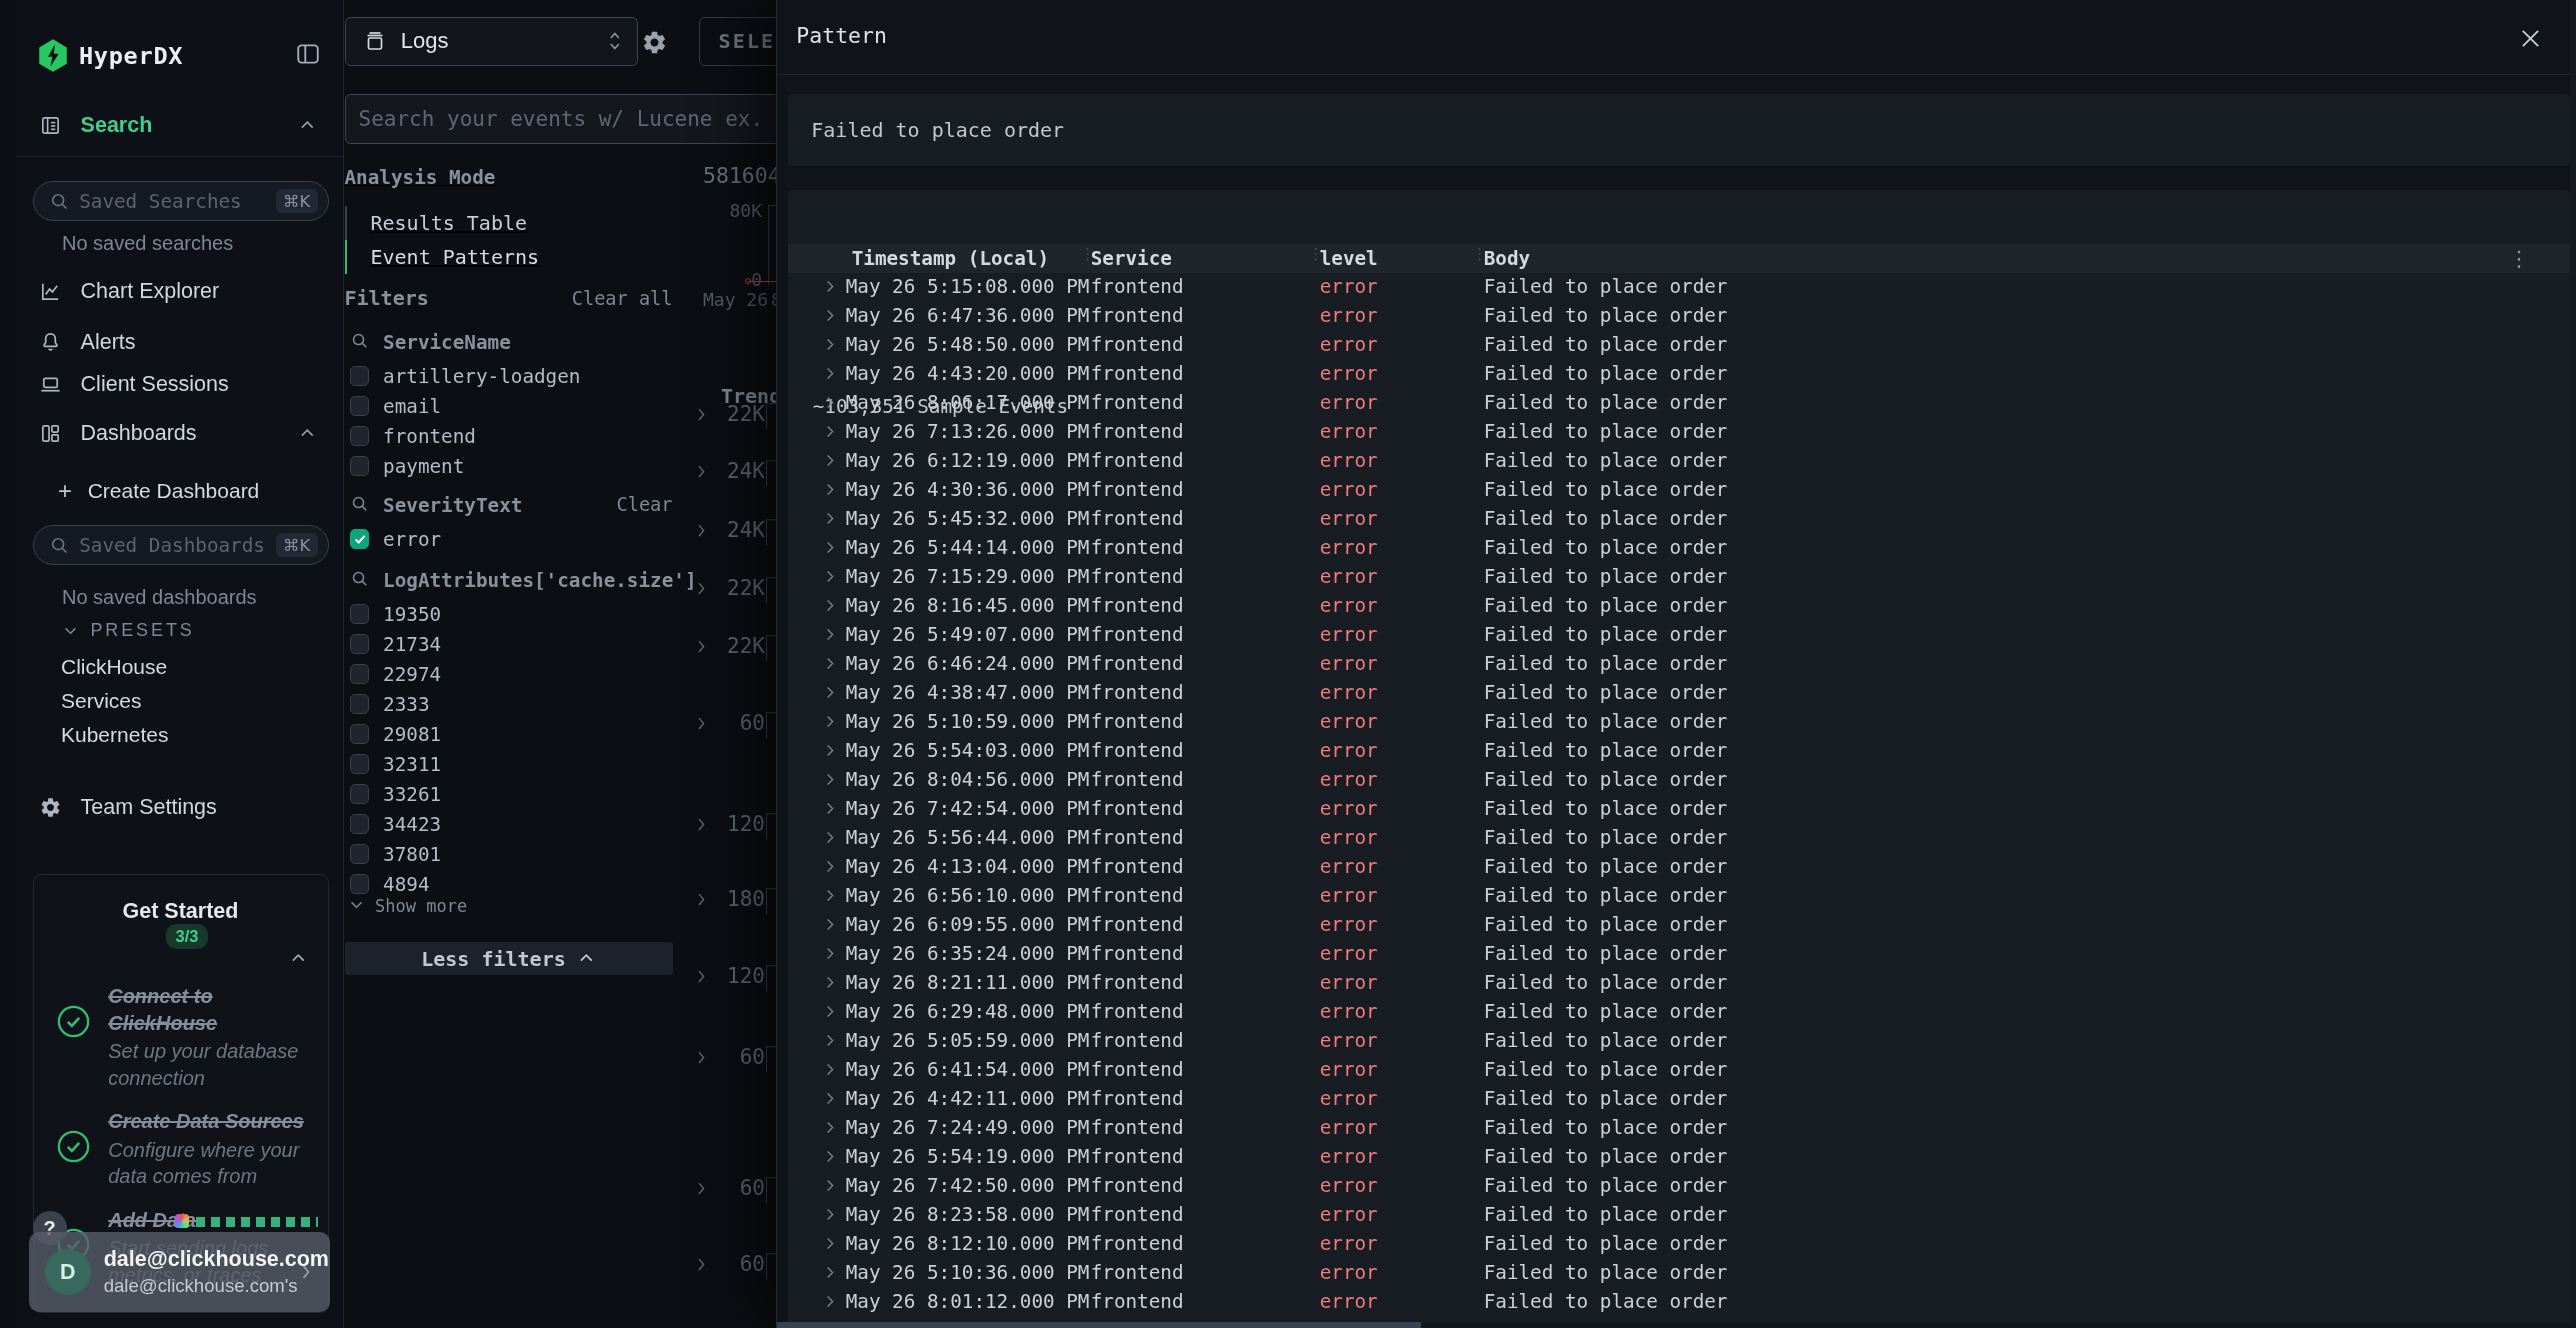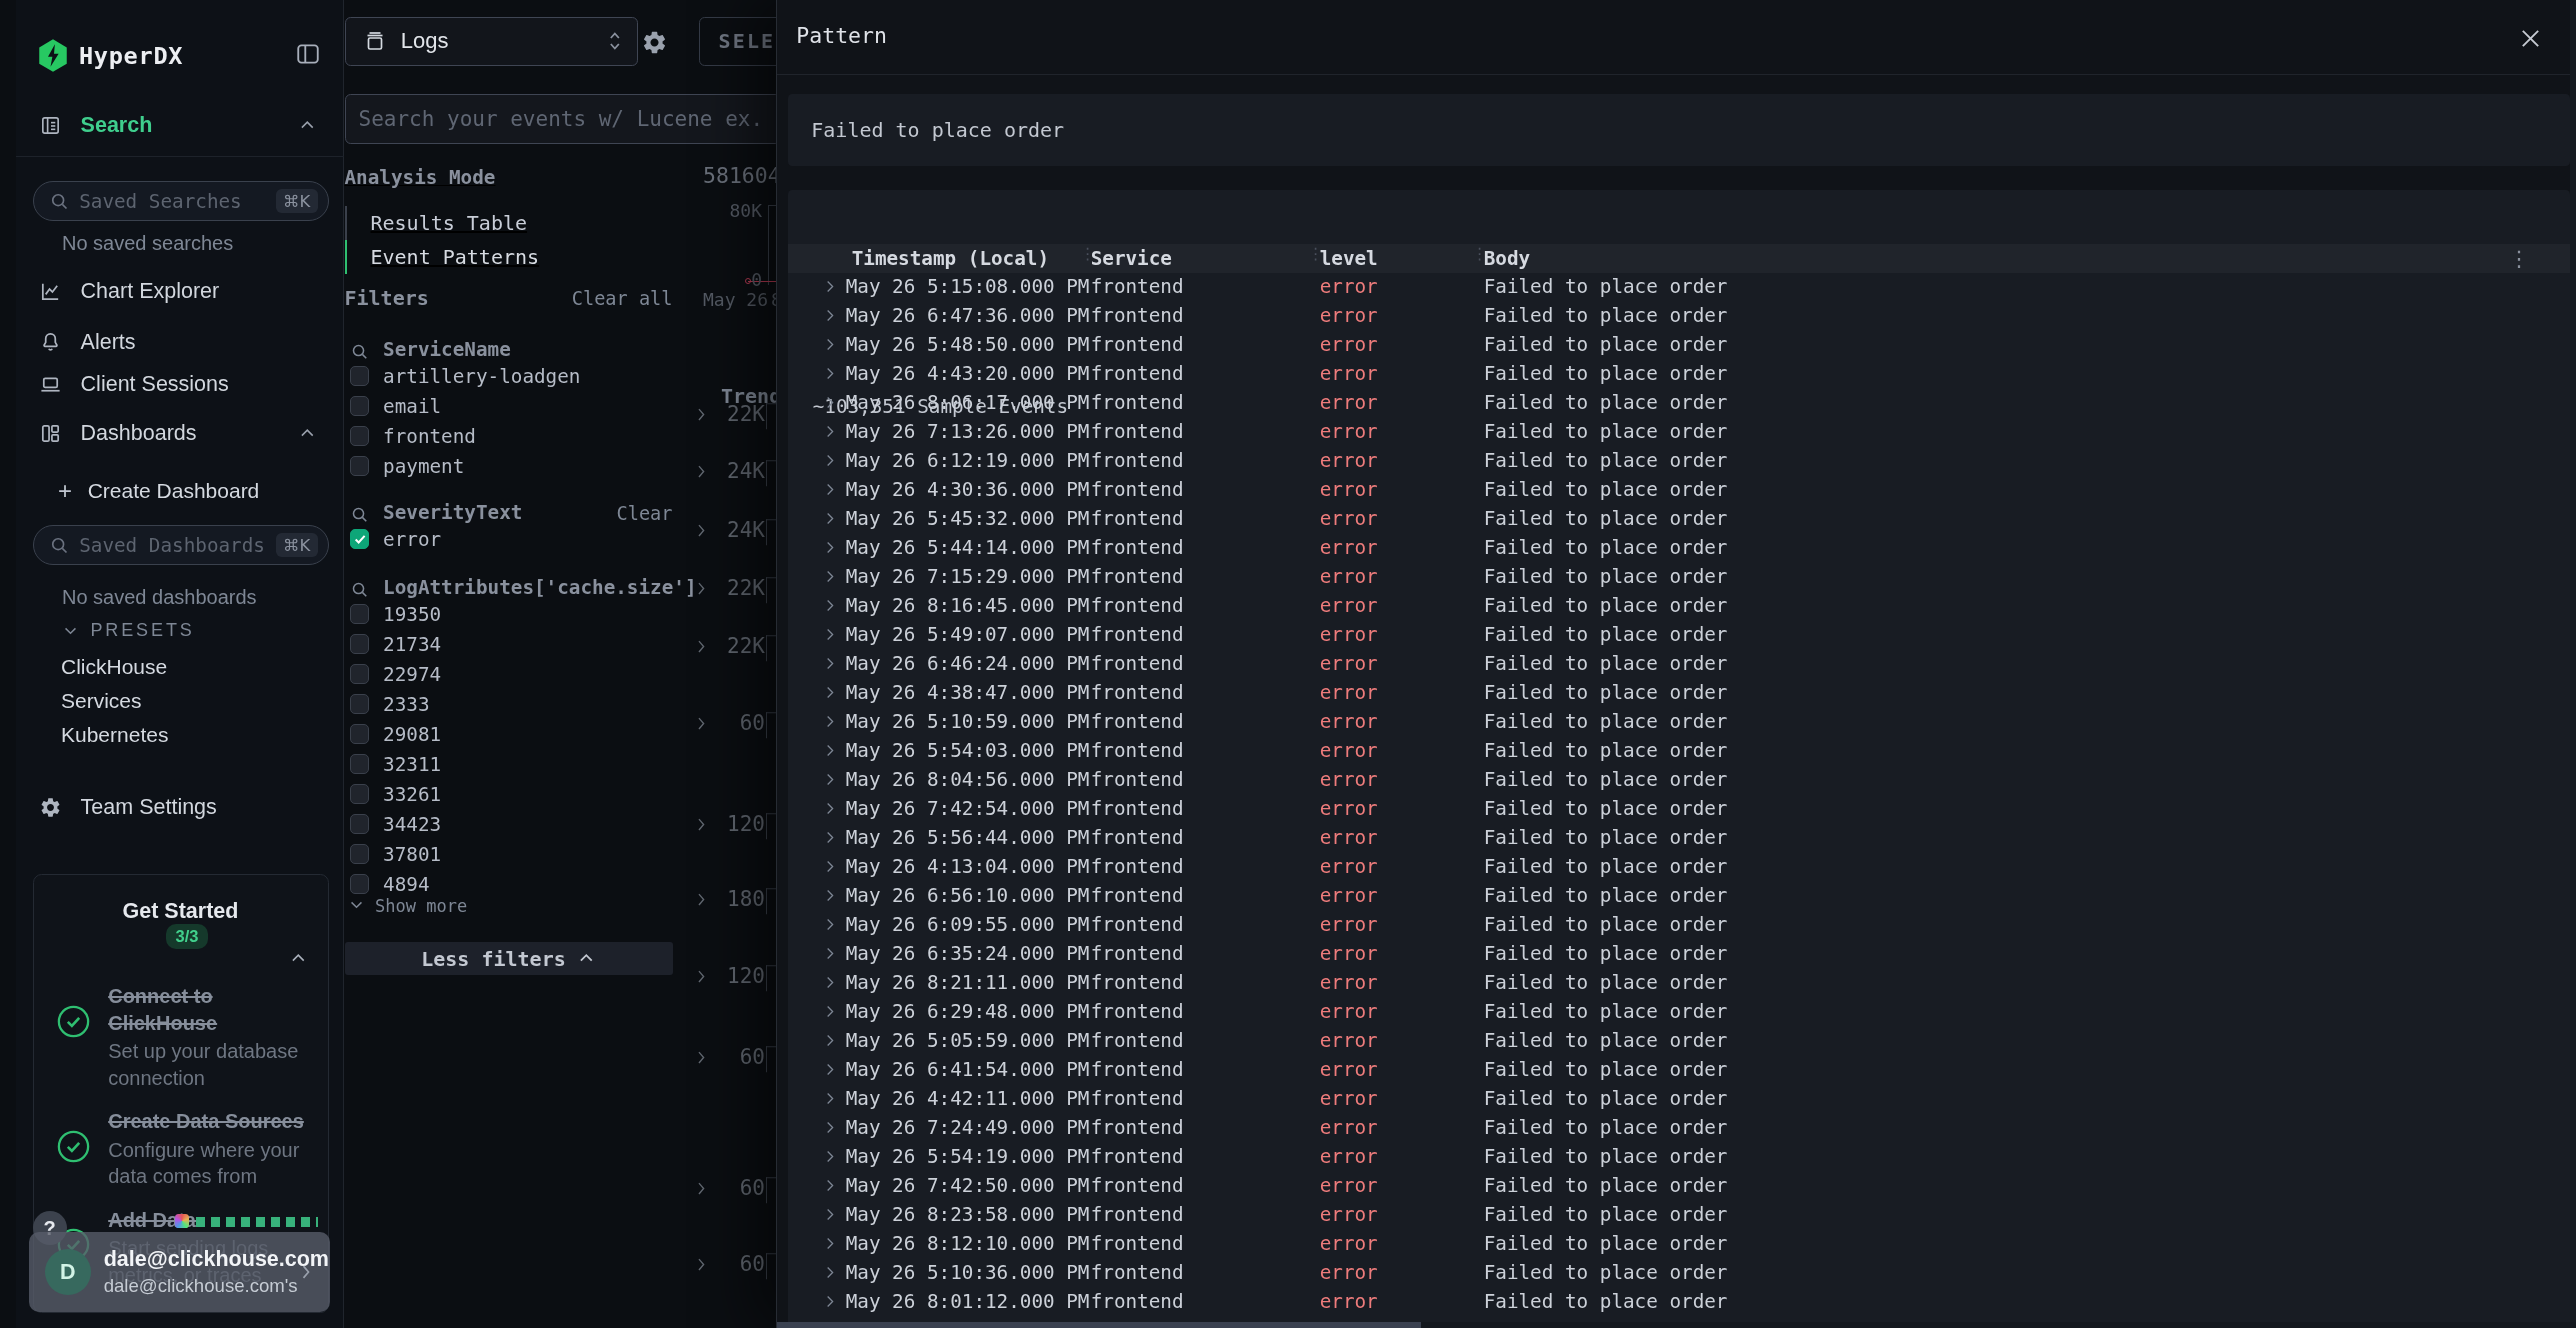--- a/index.html
+++ b/index.html
@@ -41,21 +41,21 @@
     color:#d5dae1; cursor:pointer; }
 
   
   .gs-card { position:absolute; left:16.5px; top:874px; width:296px; height:439px;
     background:#0f1319; border:0.7px solid #242a33; border-radius:8.6px; padding:24px 20px; }
   .gs-title-row { display:flex; align-items:center; margin-bottom:15.7px;flex-direction:column; }
   .gs-title { font-size:21.5px; font-weight:bold; color:#e6e9ee; }
   .gs-badge { margin-left:13px; background:#15392b; color:#41d08c; font-weight:bold;
     font-size:16.5px; border-radius:10px; padding:2.9px 10px; }
   .gs-chev { margin-left:auto; color:#aab1bc; }
-  .gs-item { display:flex; gap:15.7px; margin-bottom:17px; }
+  .gs-item { display:flex; gap:15.7px; margin-bottom:17px;font-style:italic; }
   .gs-ic { flex:0 0 39px; color:#2fbf71; padding-top:18.6px; }
   .gs-item-title { font-size:20px; font-weight:bold; color:#868e9b;
     text-decoration:line-through; line-height:27px; }
   .gs-item-sub { font-size:20px; color:#6e7682; line-height:26.5px; margin-top:1.4px; }
   .gs-texts { width:209px; }
 
   .help-btn { position:absolute; left:16.5px; top:1211px; width:34px; height:34px;
     border-radius:50%; background:#3c424d; color:#e6e9ee; font-size:20px; font-weight:bold;
     display:flex; align-items:center; justify-content:center; cursor:pointer; z-index:4; }
 
@@ -97,21 +97,21 @@
   .fcol { position:absolute; left:16.5px; width:328px; }
   .sec-label { font-size:19.3px; font-weight:bold; color:#8a919e; }
   .mode-tab { height:34px; display:flex; align-items:center; padding-left:24px;
     border-left:2.9px solid #3a404b; font-family:"DejaVu Sans Mono", monospace;
     font-size:20px; color:#c9ced8; cursor:pointer; }
   .mode-tab.active { border-left-color:#2fbf71; color:#d7dbe2; }
   .filters-head { position:absolute; left:16.5px; top:286px; width:328px; display:flex;
     align-items:baseline; justify-content:space-between; }
   .clear-link { font-family:"DejaVu Sans Mono", monospace; font-size:18.6px; color:#7e8795; cursor:pointer; }
   .fgroup { position:absolute; left:16.5px; width:328px; }
-  .fgroup-head { height:30px; display:flex; align-items:flex-end; }
+  .fgroup-head { height:30px; display:flex; align-items:flex-start; }
   .fgroup-head .mag { color:#7e8795; margin-left:5.7px; }
   .fgroup-name { font-family:"DejaVu Sans Mono", monospace; font-size:19.3px; font-weight:bold;
     color:#8a919e; margin-left:14.3px; flex:1; white-space:nowrap; }
   .opt { height:30px; display:flex; align-items:center; cursor:pointer; }
   .cb { width:19.3px; height:19.3px; border:0.7px solid #3a404b; background:#20242c; border-radius:5px;
     margin-left:5.7px; display:flex; align-items:center; justify-content:center; }
   .cb svg { display:none; }
   .cb.on { background:#0da678; border-color:#0da678; }
   .cb.on svg { display:block; }
   .opt-label { font-family:"DejaVu Sans Mono", monospace; font-size:19.3px; color:#b6bcc7; margin-left:13.6px; }

